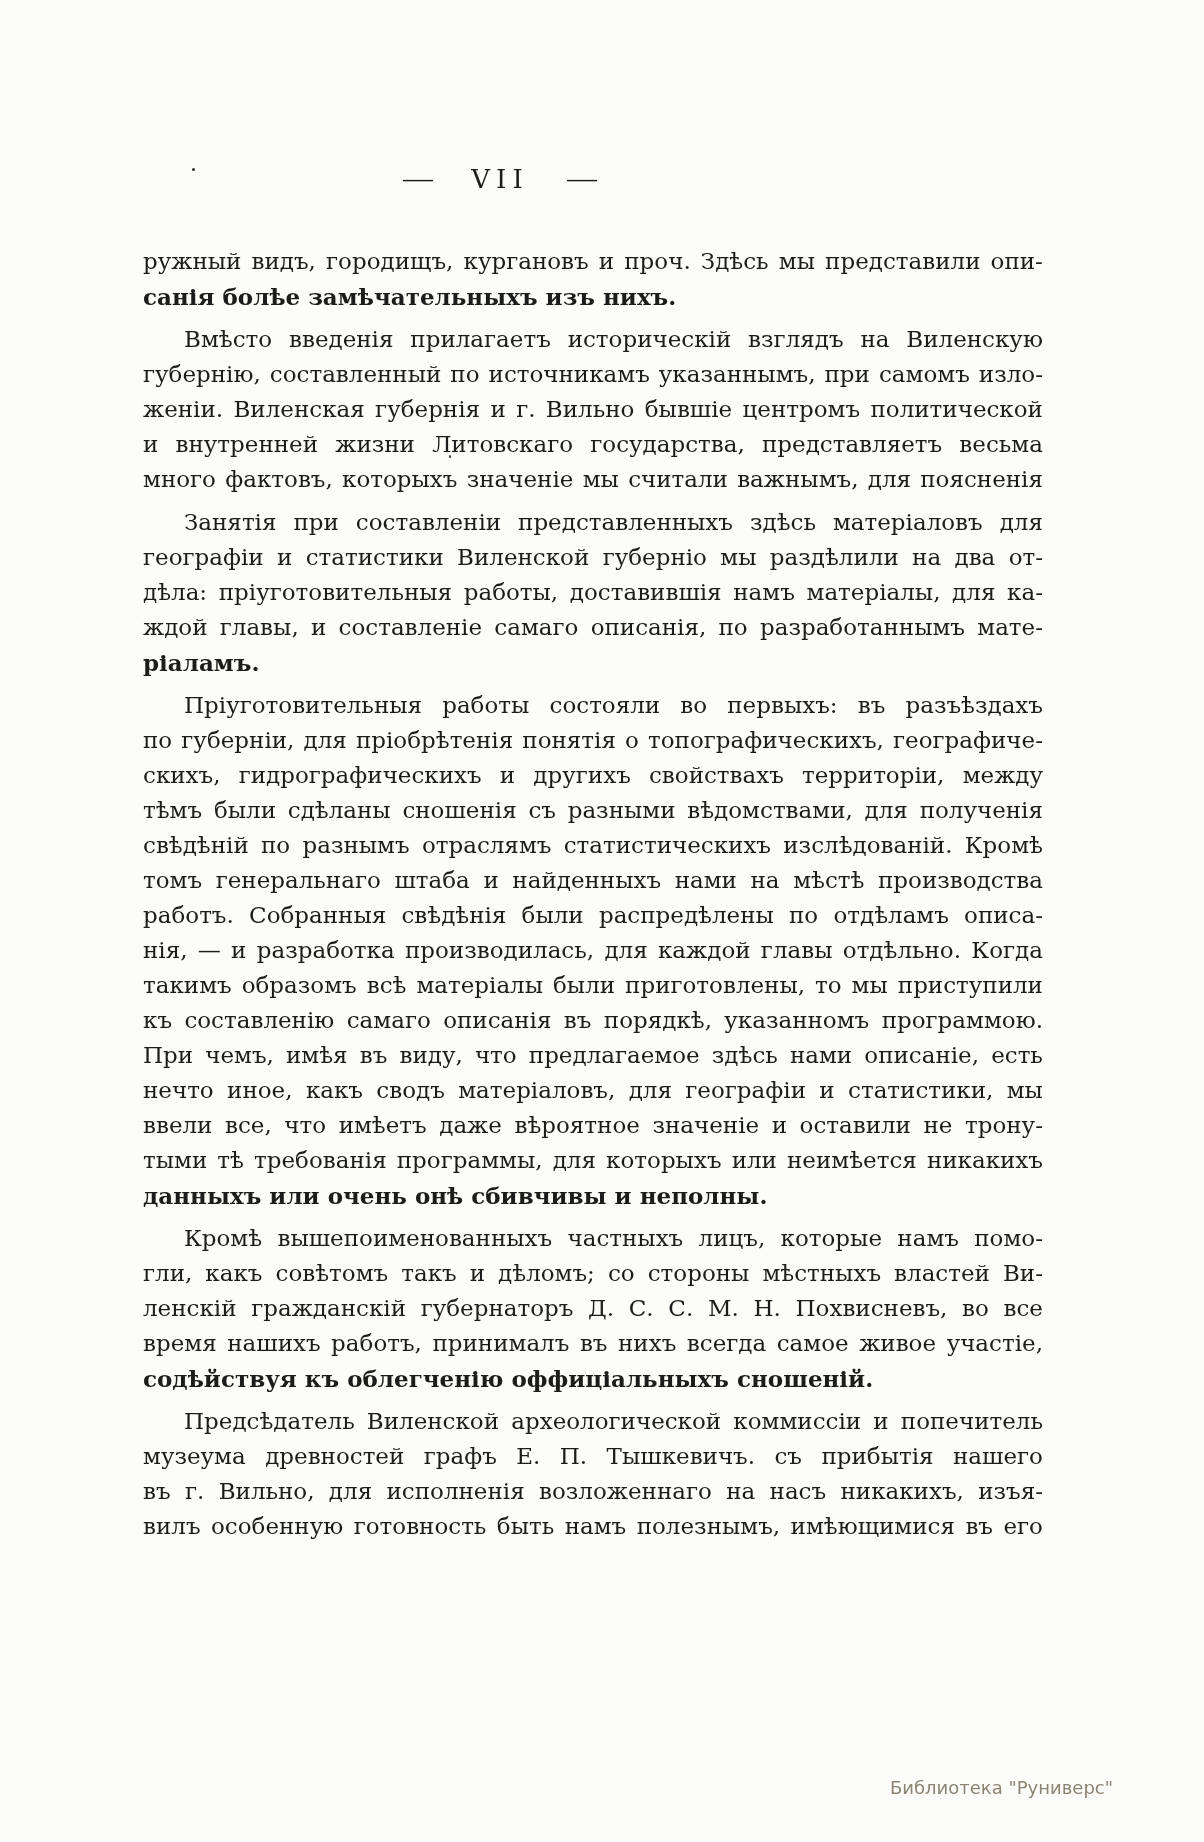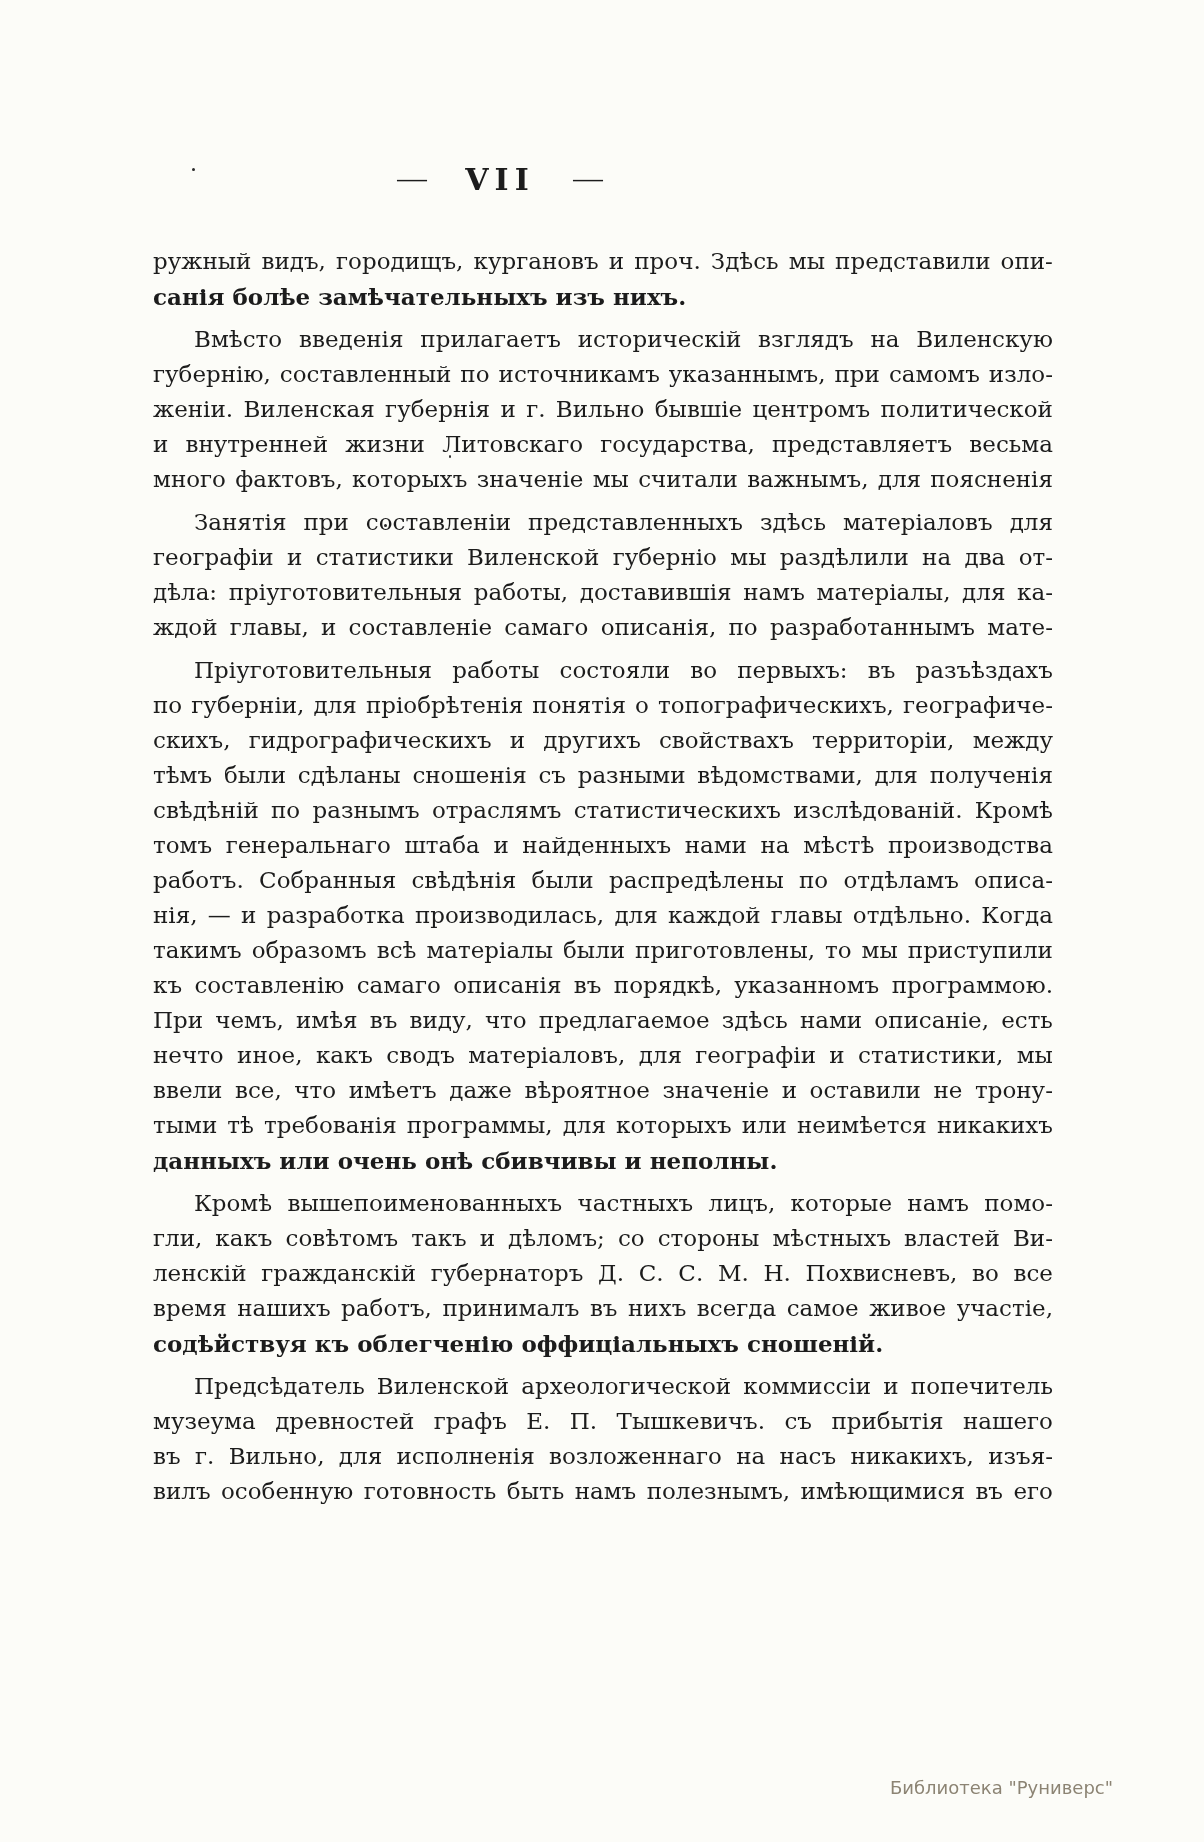--- a/index.html
+++ b/index.html
@@ -19,29 +19,28 @@
     left: 0;
     width: 1000px;
     height: 26px;
     display: flex;
     justify-content: center;
     align-items: center;
     gap: 42px;
     font-size: 22px;
   }
   .running-head .dash { letter-spacing: 0; transform: scaleX(1.5); display: inline-block; }
-  .running-head .pagenum { letter-spacing: 6px; font-size: 30px; font-weight: bold; }
+  .running-head .pagenum { letter-spacing: 6px; font-size: 26px; }
 
   
   .text-block {
     position: absolute;
     left: 143px;
     top: 244px;
     width: 900px;
-    margin-left: 10px;
   }
   .paragraph + .paragraph { margin-top: 8px; }
   .line {
     width: 900px;
     height: 35px;
     line-height: 35px;
     font-size: 23px;
     box-sizing: border-box;
     overflow: hidden;
     white-space: nowrap;
@@ -194,20 +193,21 @@
           <span class="word">ждой</span>
           <span class="word">главы,</span>
           <span class="word">и</span>
           <span class="word">составленіе</span>
           <span class="word">самаго</span>
           <span class="word">описанія,</span>
           <span class="word">по</span>
           <span class="word">разработаннымъ</span>
           <span class="word">мате-</span>
         </div>
+        <div class="line last">ріаламъ.</div>
       </div>
       <div class="paragraph indent">
         <div class="line jfull">
           <span class="word">Пріуготовительныя</span>
           <span class="word">работы</span>
           <span class="word">состояли</span>
           <span class="word">во</span>
           <span class="word">первыхъ:</span>
           <span class="word">въ</span>
           <span class="word">разъѣздахъ</span>

